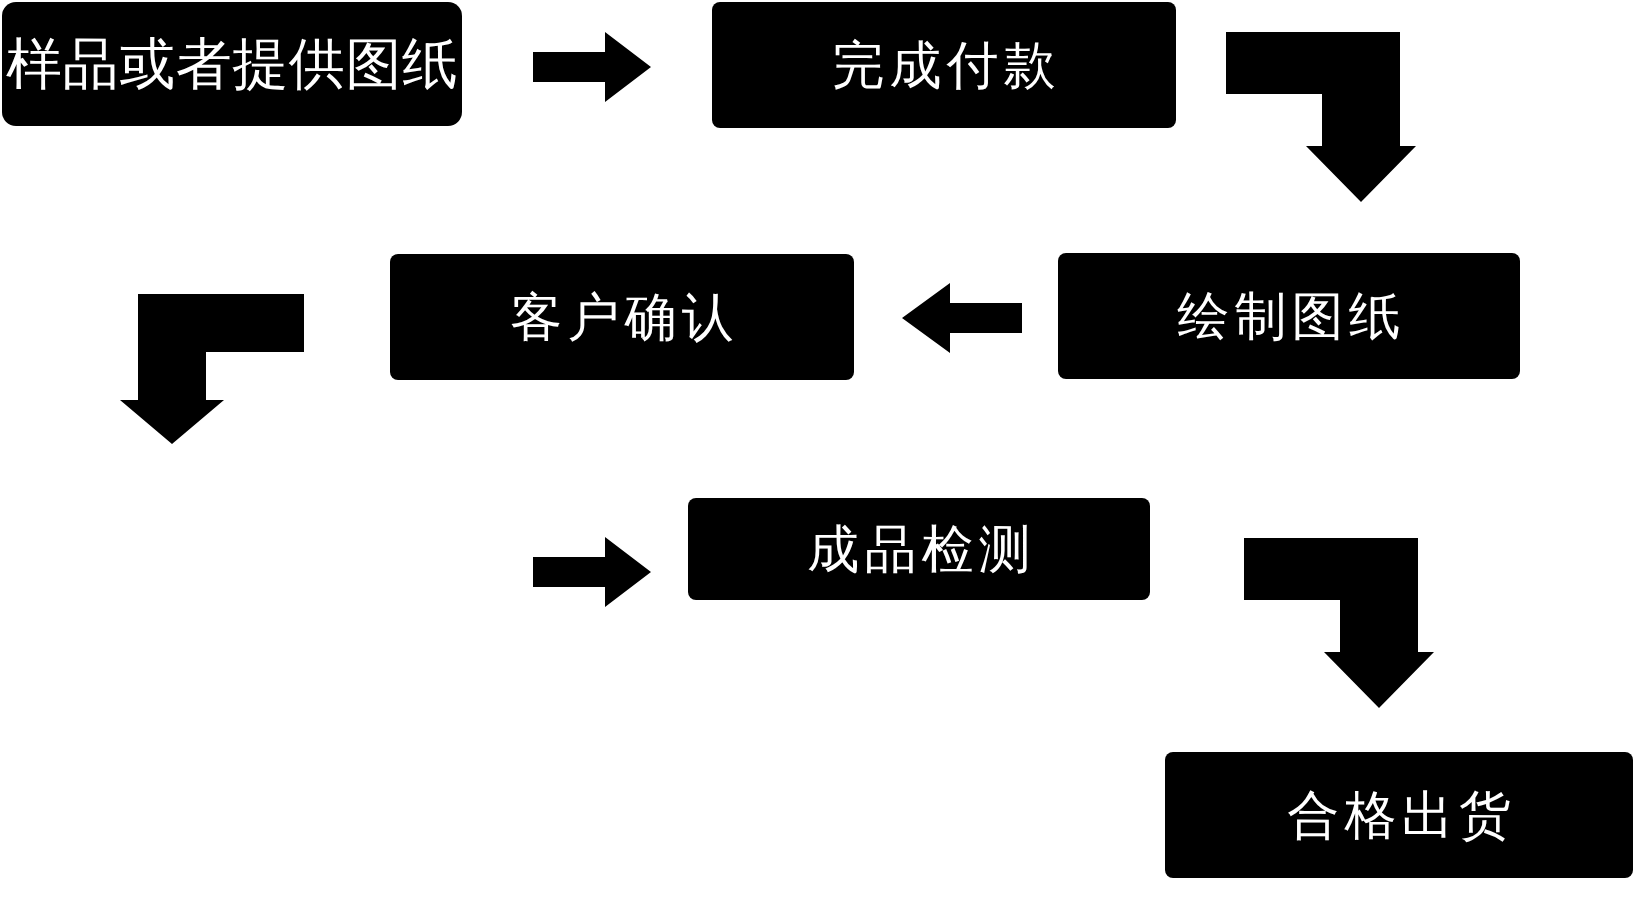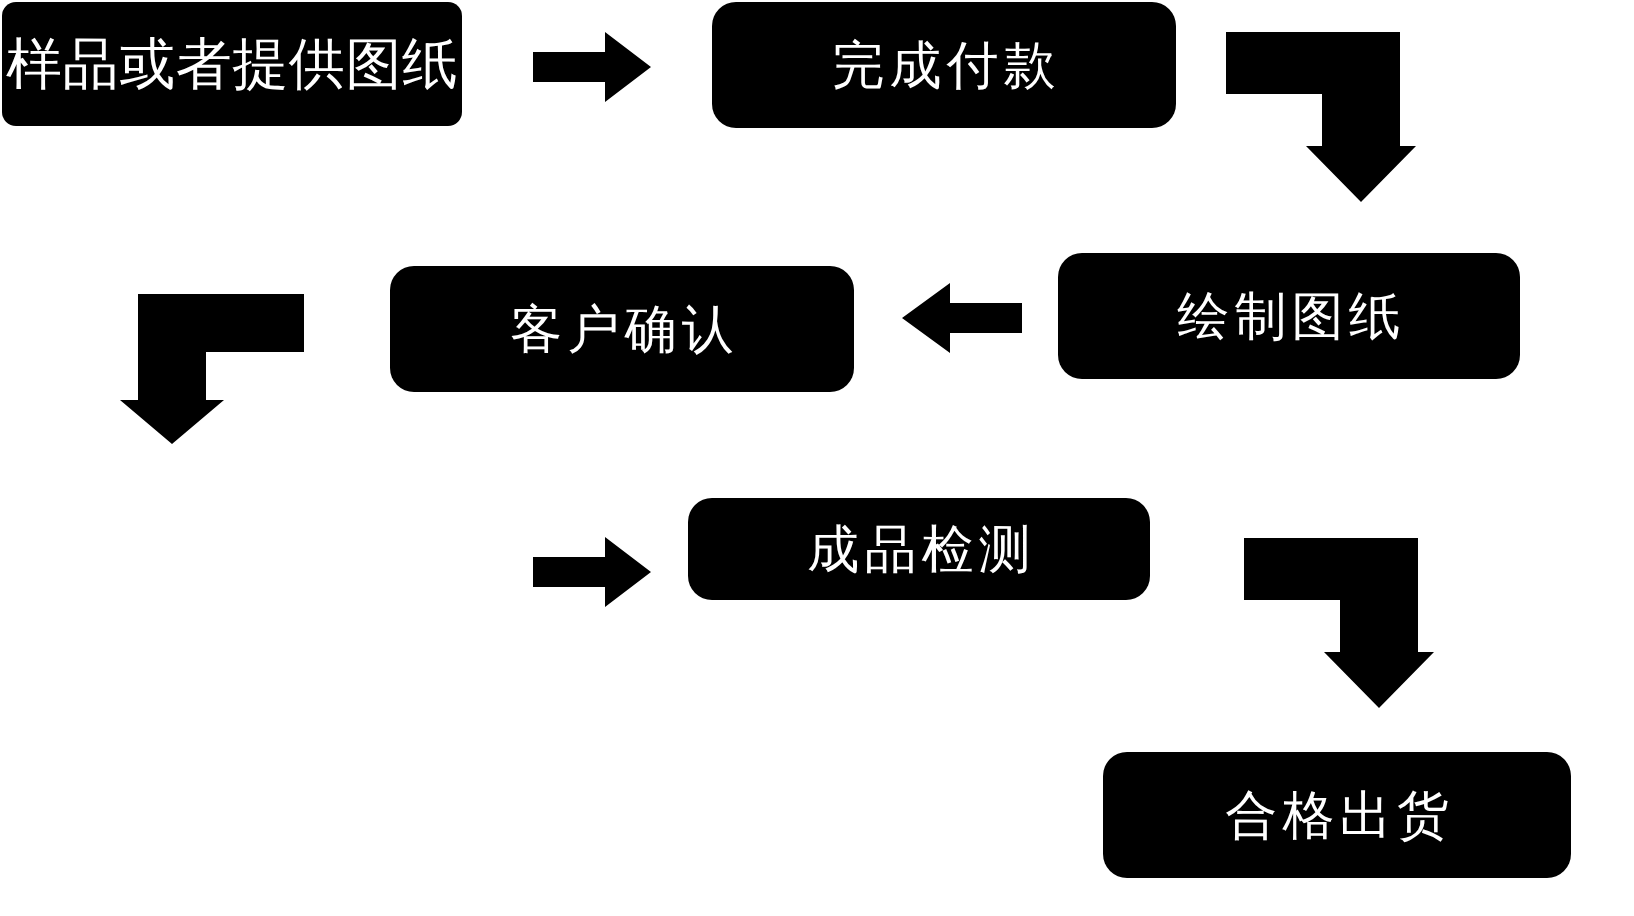--- a/index.html
+++ b/index.html
@@ -15,21 +15,21 @@
     position: relative;
     width: 1634px;
     height: 916px;
     background: #ffffff;
     overflow: hidden;
     text-align: right;
   }
   .node {
     position: absolute;
     background: #000000;
-    border-radius: 24px;
+    border-radius: 8px;
     display: flex;
     align-items: center;
     justify-content: center;
     color: #ffffff;
     box-sizing: border-box;
   }
   .node .node-label {
     color: #ffffff;
     font-weight: 400;
     letter-spacing: 0.10em;
@@ -73,21 +73,21 @@
       <path d="M0,0 L174,0 L174,114 L190,114 L135,170 L80,114 L96,114 L96,62 L0,62 Z" fill="#000000"></path>
     </svg>
   </div>
 
   <div class="connector" style="left:120px; top:294px; width:164px; height:150px;">
     <svg width="164" height="150" viewBox="0 0 164 150" aria-hidden="true">
       <path d="M164,0 L164,58 L66,58 L66,106 L84,106 L32,150 L-20,106 L-2,106 L-2,0 Z" transform="translate(20,0)" fill="#000000"></path>
     </svg>
   </div>
 
-  <div class="node" style="left:390px; top:254px; width:464px; height:126px;margin-top:12px;">
+  <div class="node" style="left:390px; top:254px; width:464px; height:126px;">
     <span class="node-label" style="font-size:52px;">客户确认</span>
   </div>
 
   <div class="connector" style="left:900px; top:283px; width:122px; height:70px;">
     <svg width="122" height="70" viewBox="0 0 122 70" aria-hidden="true">
       <polygon points="122,20 50,20 50,0 2,35 50,70 50,50 122,50" fill="#000000"></polygon>
     </svg>
   </div>
 
   <div class="node" style="left:1058px; top:253px; width:462px; height:126px;">
@@ -104,17 +104,17 @@
   <div class="node" style="left:688px; top:498px; width:462px; height:102px;">
     <span class="node-label" style="font-size:52px;">成品检测</span>
   </div>
 
   <div class="connector" style="left:1244px; top:538px; width:190px; height:172px;">
     <svg width="190" height="172" viewBox="0 0 190 172" aria-hidden="true">
       <path d="M0,0 L174,0 L174,114 L190,114 L135,170 L80,114 L96,114 L96,62 L0,62 Z" fill="#000000"></path>
     </svg>
   </div>
 
-  <div class="node" style="left:1103px; top:752px; width:468px; height:126px;">
+  <div class="node" style="left:1165px; top:752px; width:468px; height:126px;">
     <span class="node-label" style="font-size:52px;">合格出货</span>
   </div>
 
 </div>
 
 </body></html>

